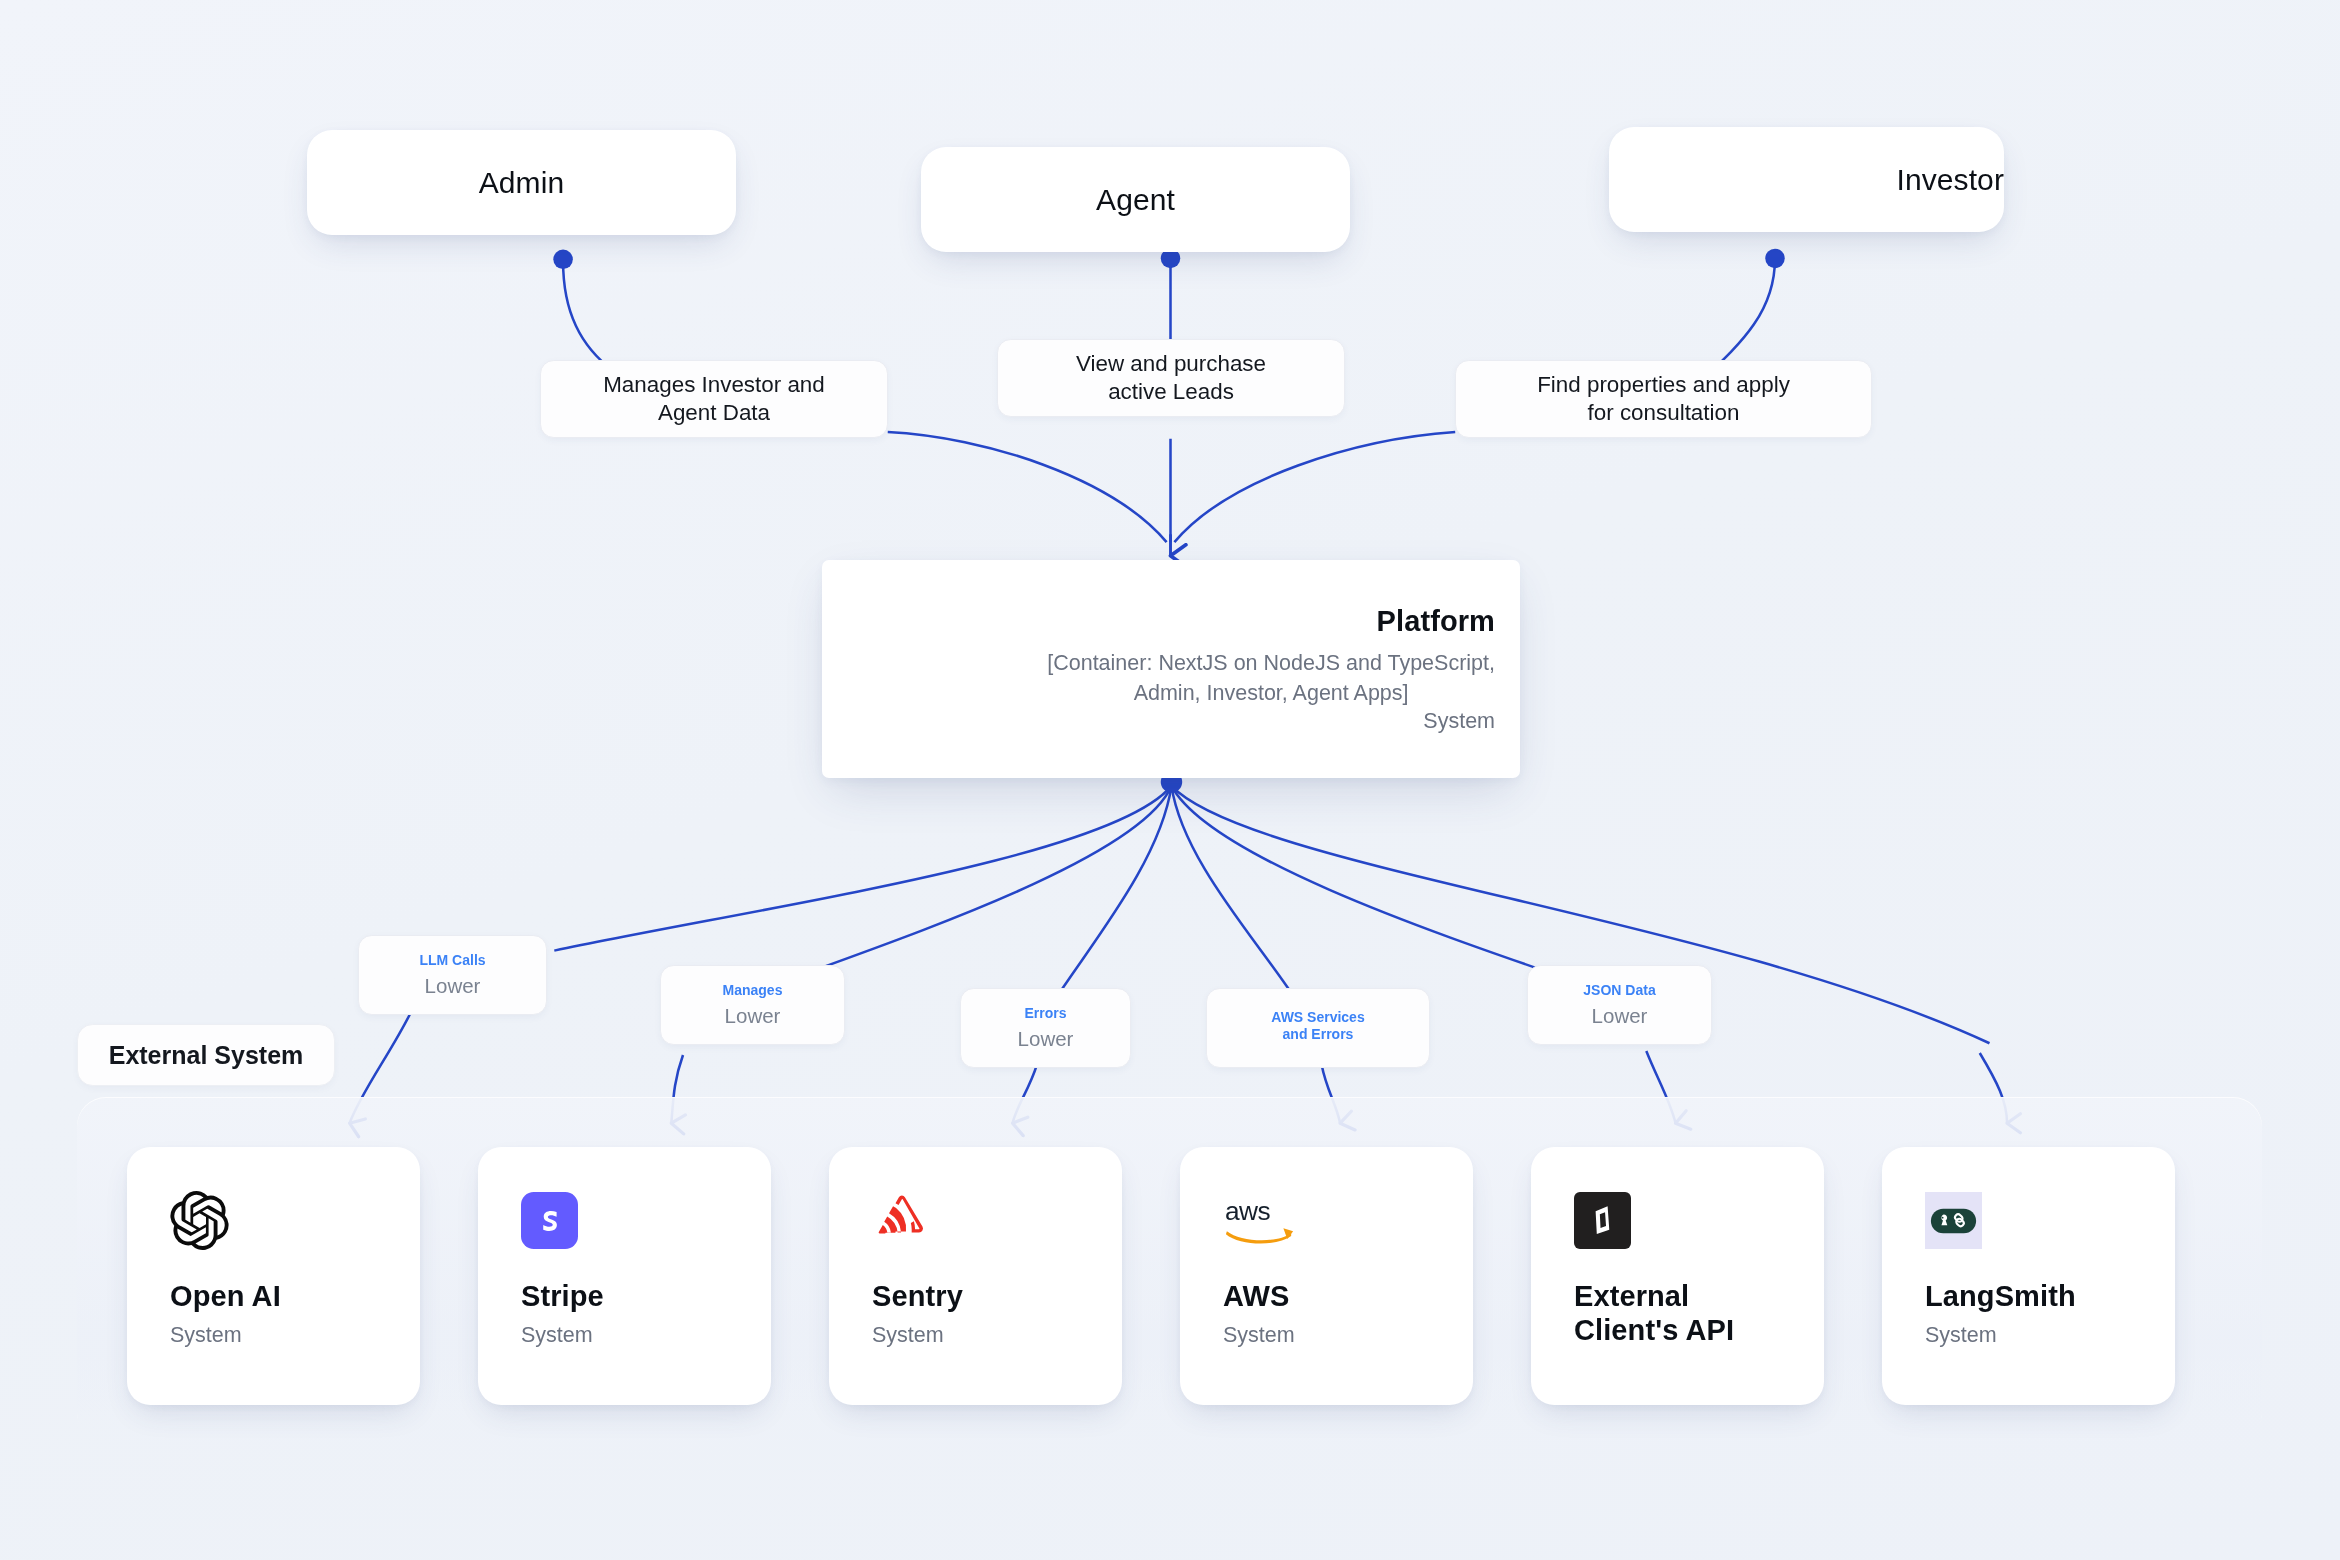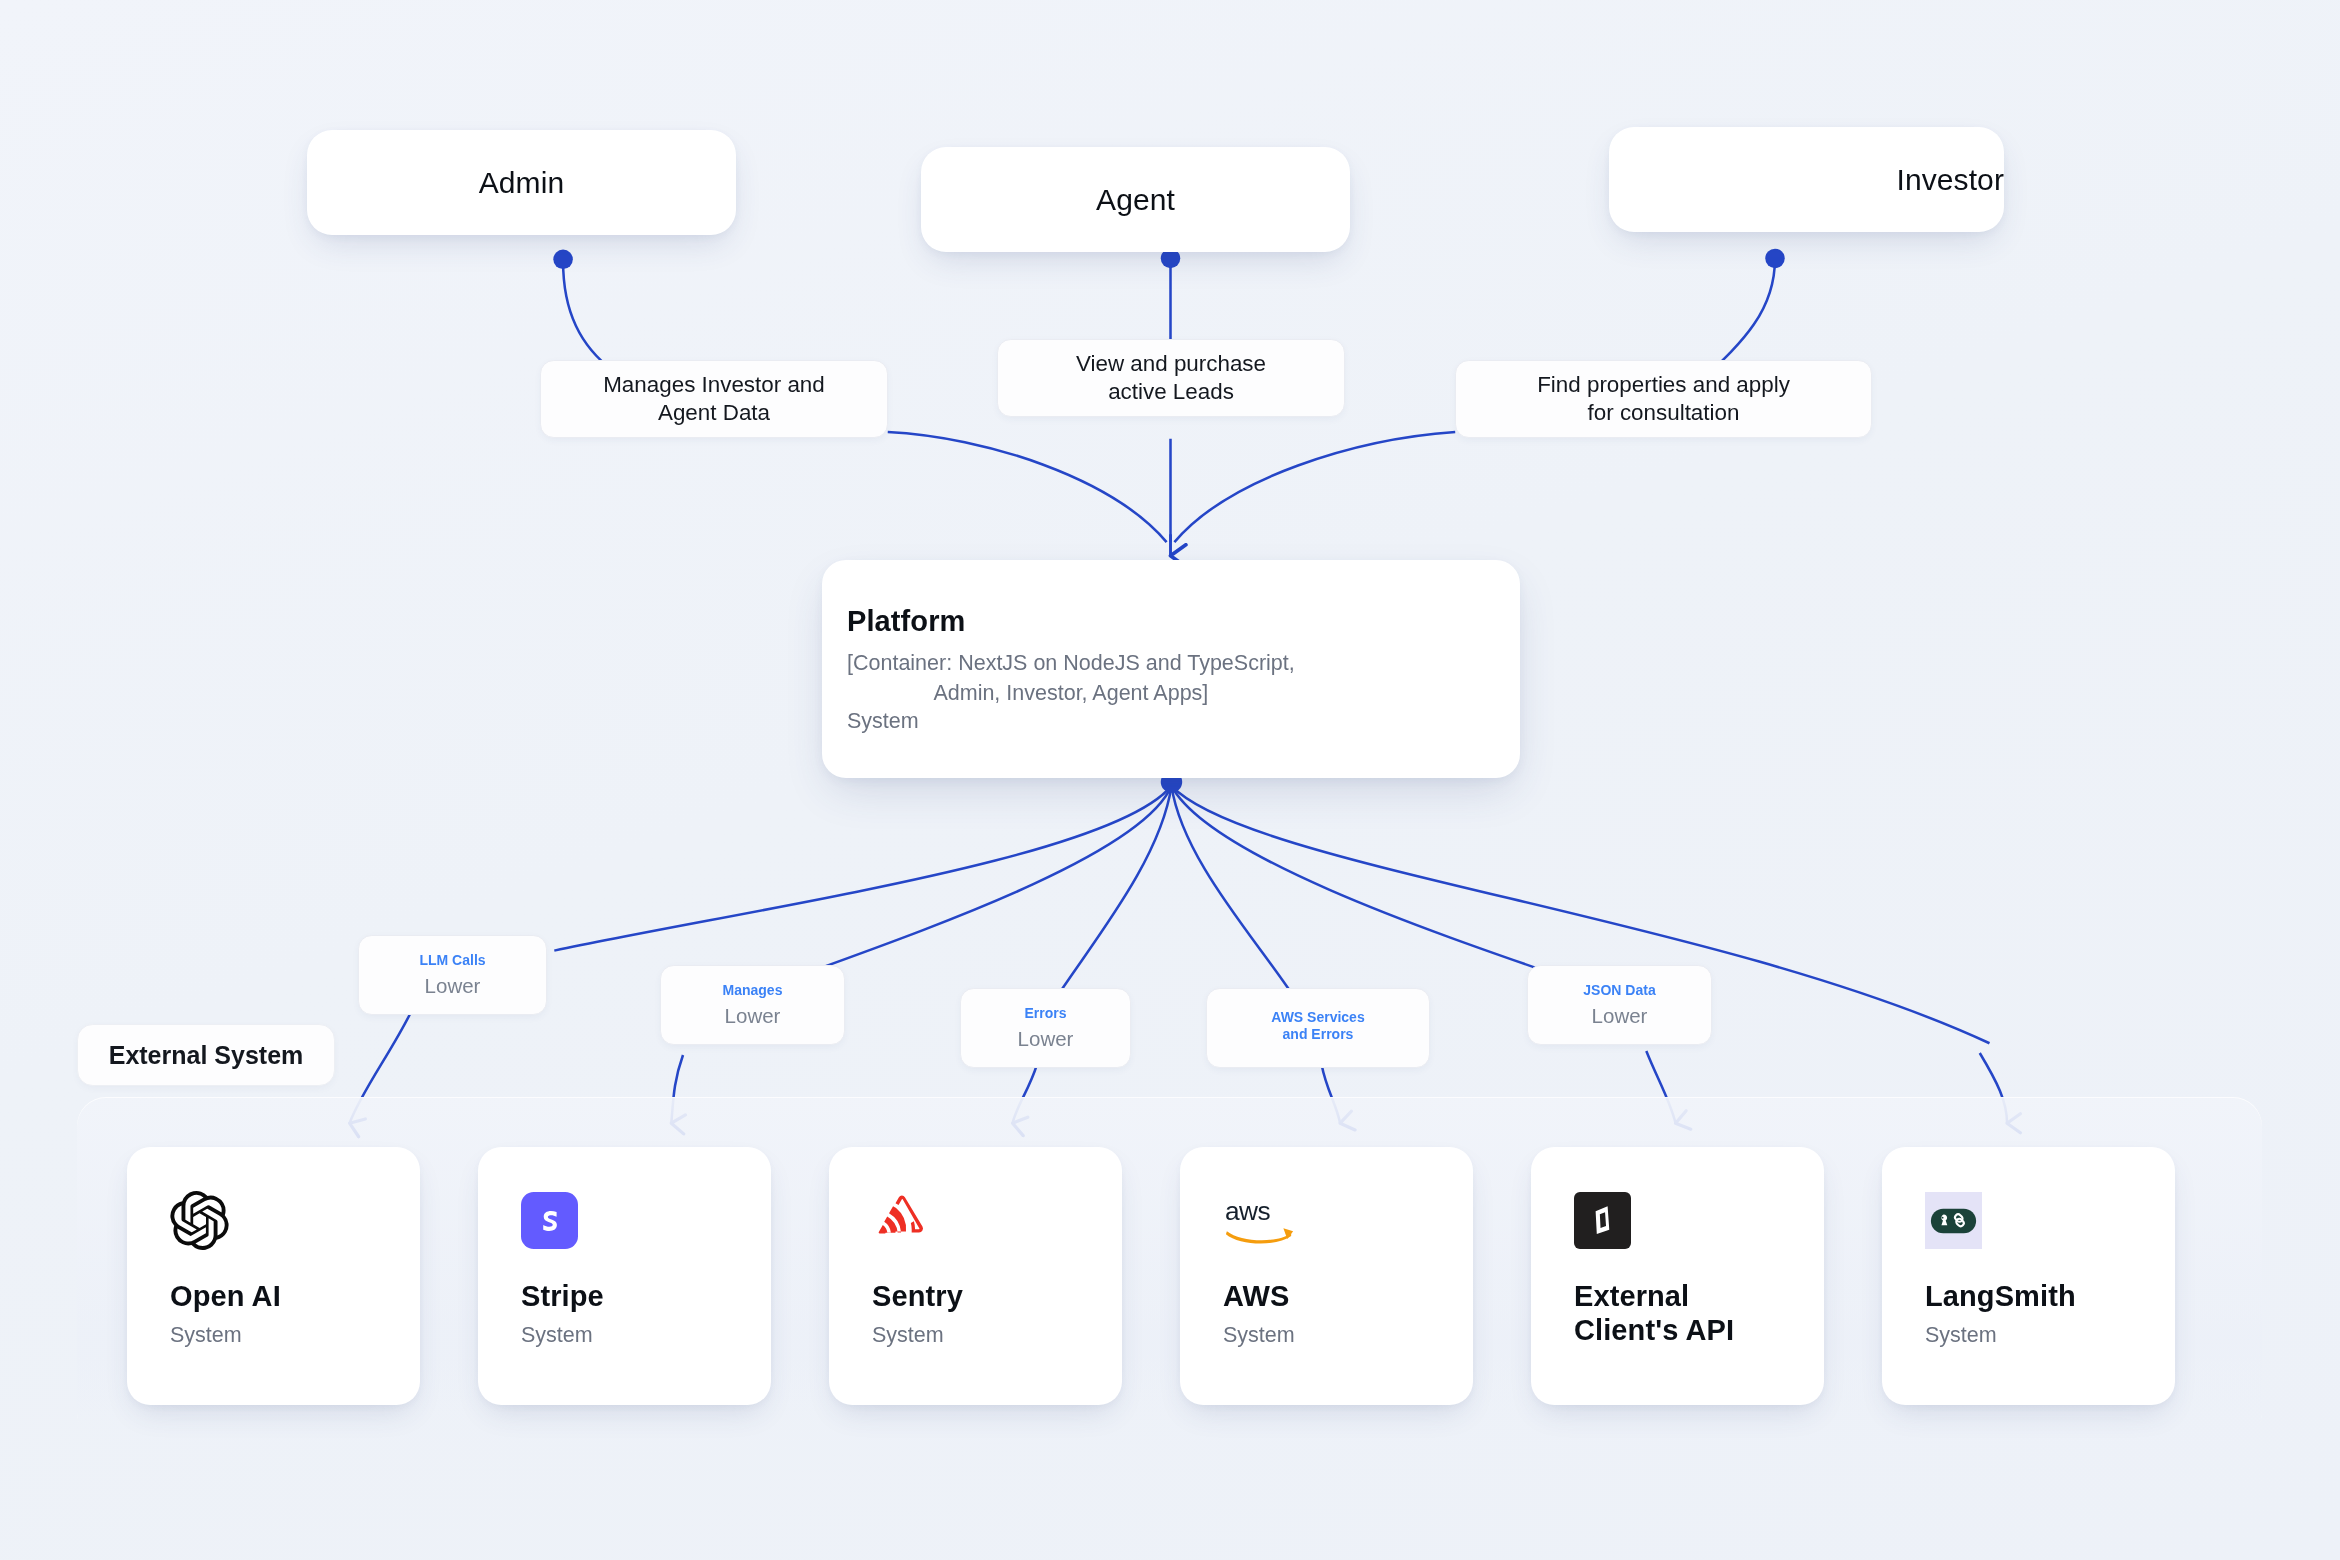--- a/index.html
+++ b/index.html
@@ -33,25 +33,25 @@
     font-weight: 400;
     color: #0c1016;
     letter-spacing: 0.1px;
   }
 
   
   #platform {
     position: absolute;
     left: 822px; top: 560px; width: 698px; height: 218px;
     background: #ffffff;
-    border-radius: 24px;
+    border-radius: 7px;
     box-shadow: 0 17.6px 45px -9.8px rgba(49,68,122,0.18),
                 0 3.9px 11.7px -2px rgba(49,68,122,0.07);
     display: flex; flex-direction: column;
-    align-items: flex-start; justify-content: center;
+    align-items: flex-end; justify-content: center;
     padding: 0 25px;
   }
   #platform .p-title {
     font-size: 29px; font-weight: 700; color: #0c1016;
     margin-bottom: 11.7px; letter-spacing: 0.1px;
   }
   #platform .p-sub {
     font-size: 21.5px; line-height: 1.38; color: #6b7280;
     text-align: center; white-space: pre-line;
   }

